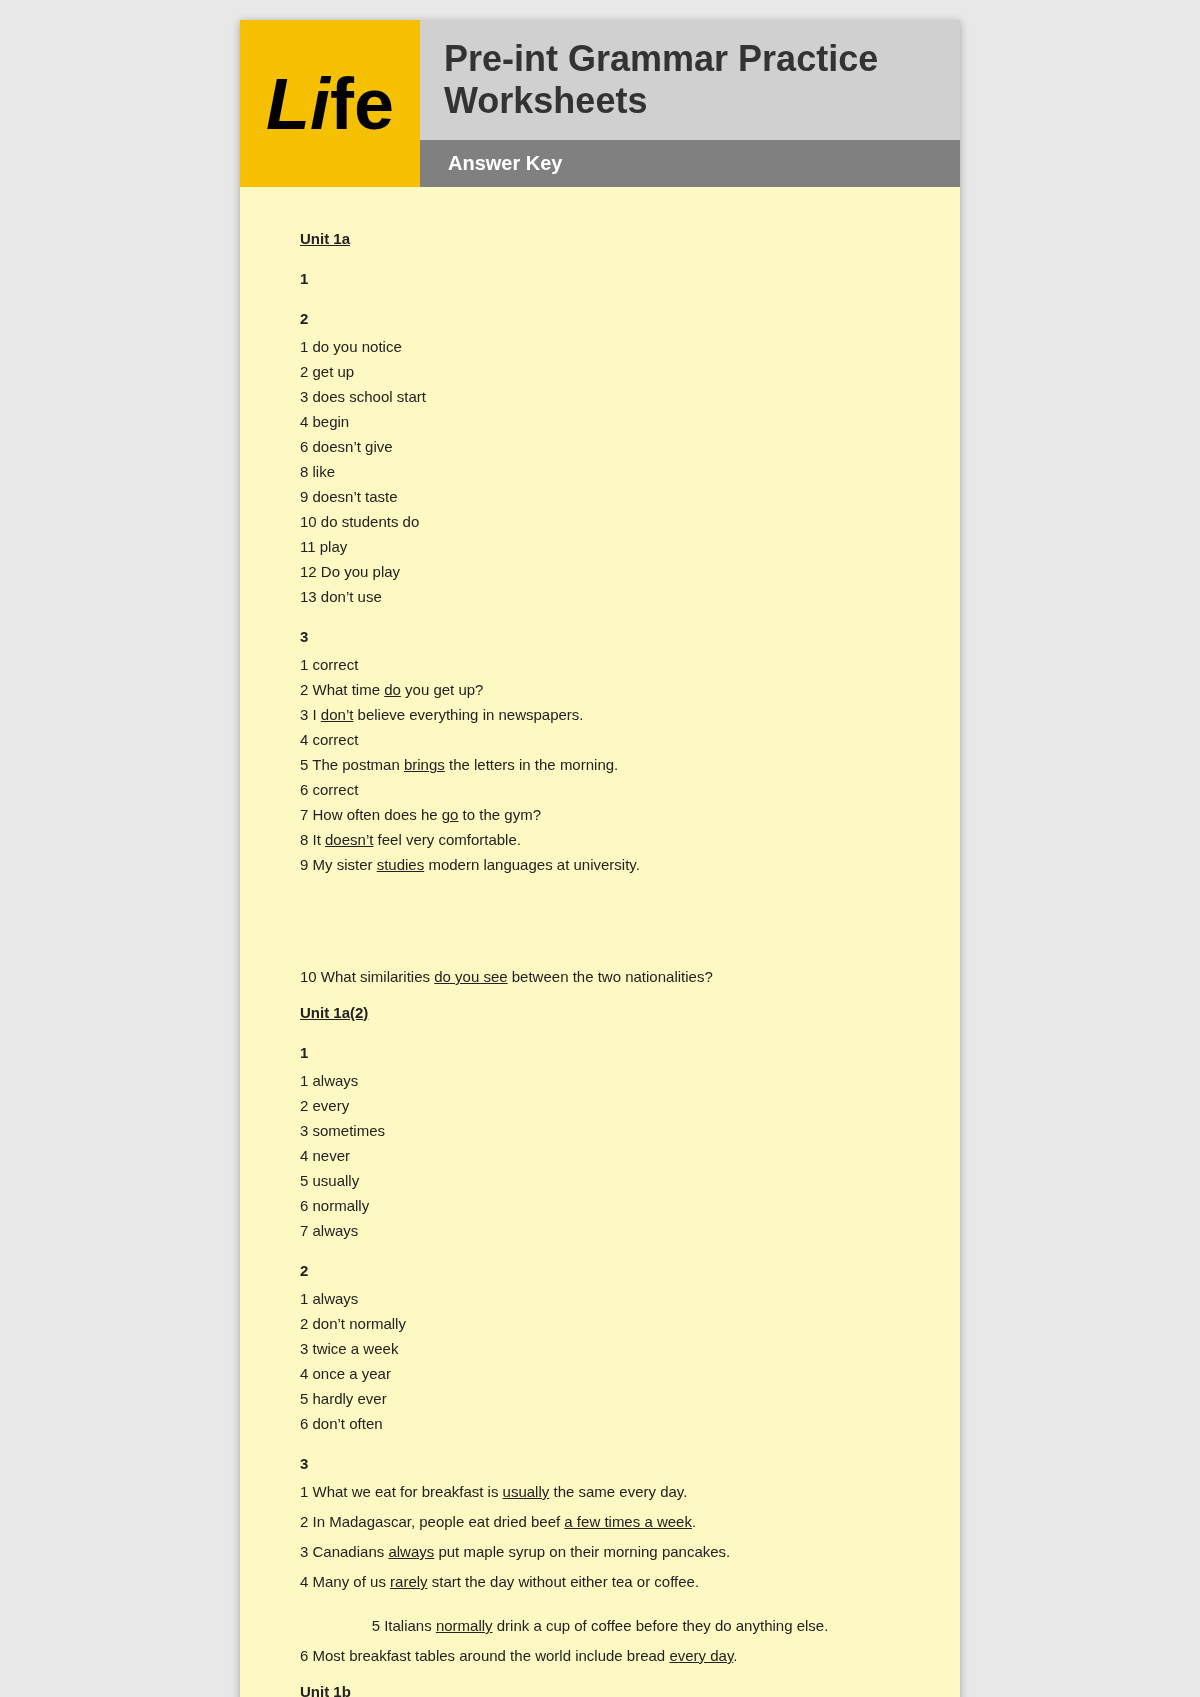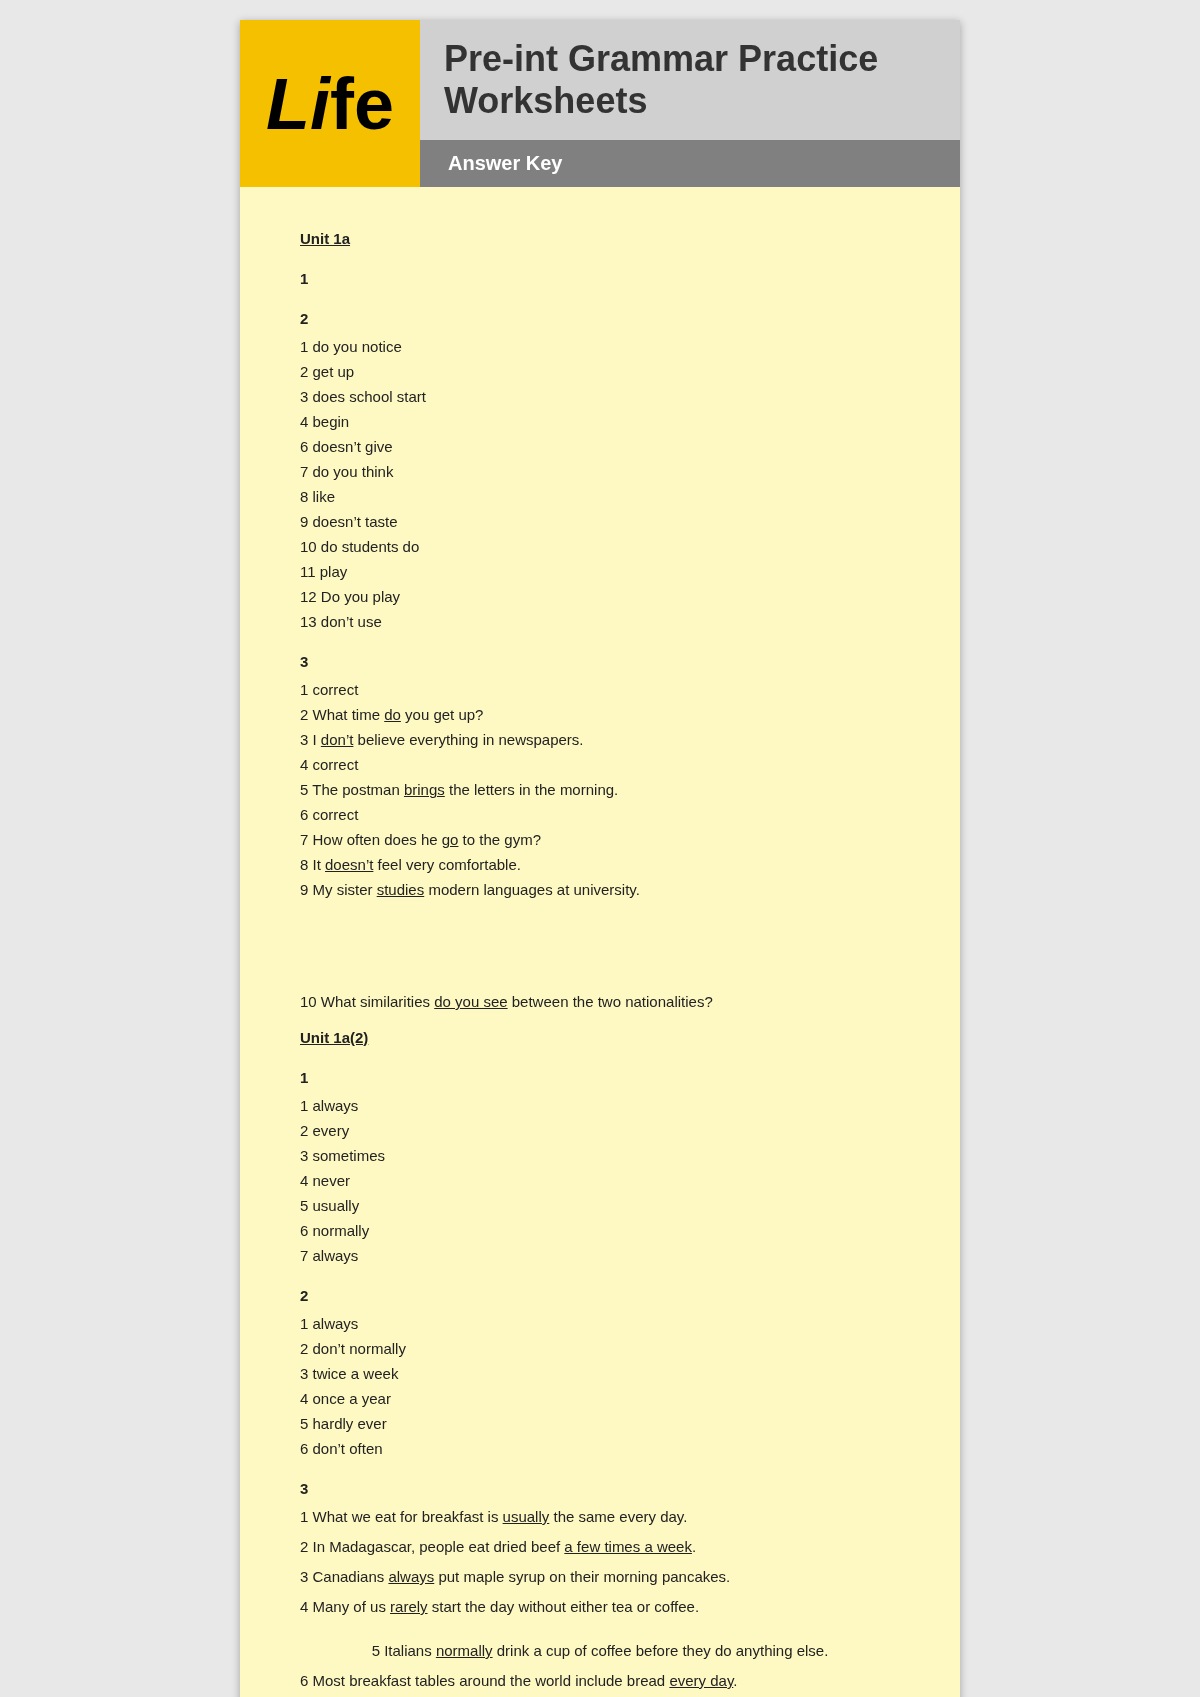--- a/index.html
+++ b/index.html
@@ -138,21 +138,20 @@
 
       <div class="section-num">1</div>
 
       <div class="section-num">2</div>
       <ul class="answer-list">
         <li>1 do you notice</li>
         <li>2 get up</li>
         <li>3 does school start</li>
         <li>4 begin</li>
         <li>6 doesn’t give</li>
-        <li>7 do you think</li>
         <li>8 like</li>
         <li>9 doesn’t taste</li>
         <li>10 do students do</li>
         <li>11 play</li>
         <li>12 Do you play</li>
         <li>13 don’t use</li>
       </ul>
 
       <div class="section-num">3</div>
       <ul class="answer-list">

